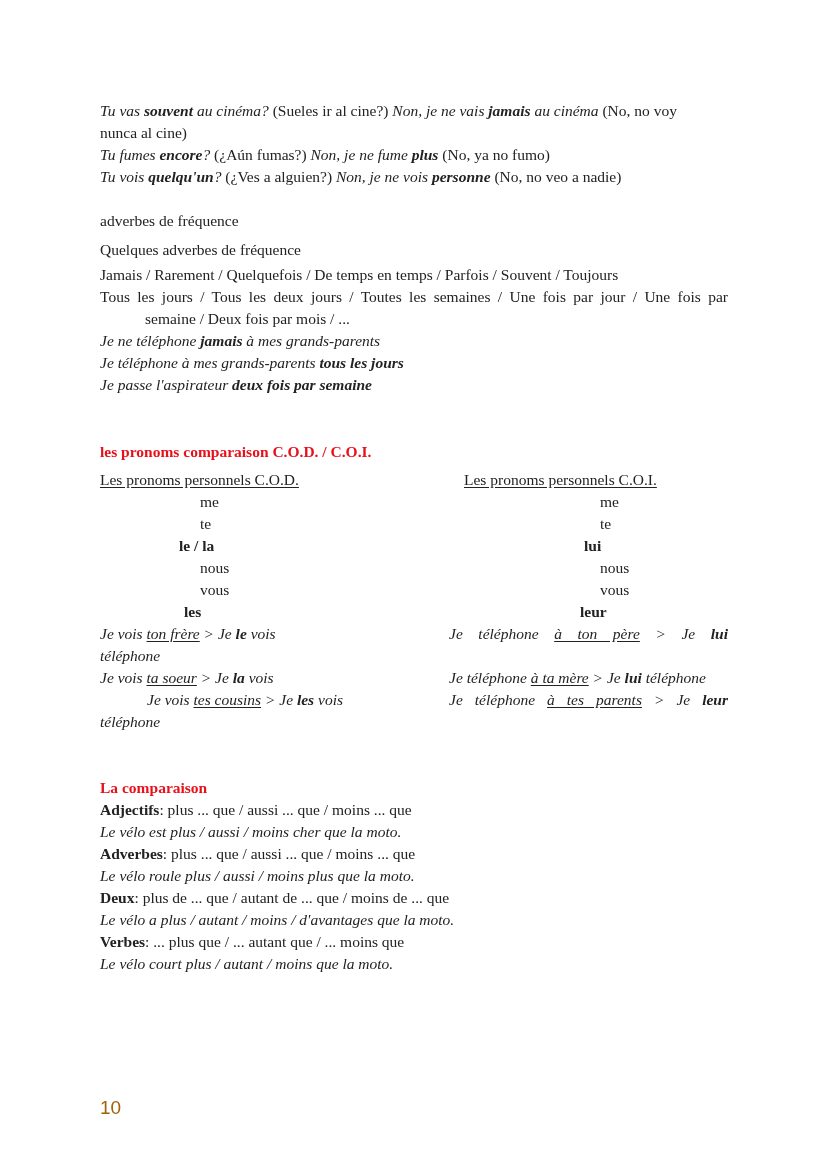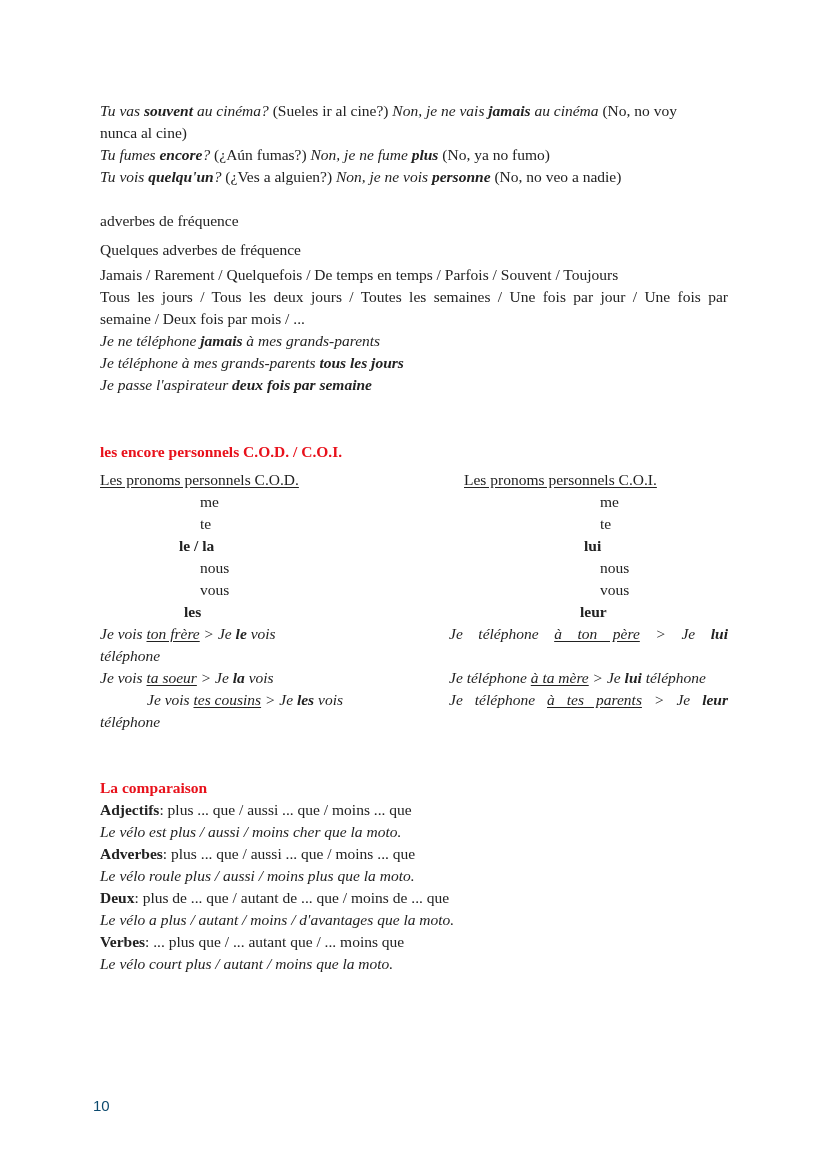--- a/index.html
+++ b/index.html
@@ -8,21 +8,21 @@
     font-family: "Liberation Serif", serif; font-size: 15.5px; color: #222222;
   }
   .page { position: absolute; left: 100px; top: 0; width: 628px; }
   .line { position: absolute; left: 0; white-space: nowrap; line-height: 22px; }
   i, .it { font-style: italic; }
   b { font-weight: bold; }
   u { text-decoration: underline; text-underline-offset: 2px; }
   .red { color: #e8111b; font-weight: bold; }
   .abs { position: absolute; white-space: nowrap; line-height: 22px; }
   .just { text-align: justify; text-align-last: justify; }
-  .pagenum { position: absolute; left: 93px; top: 1097px; font-family: "Liberation Sans", sans-serif; font-size: 15px; color: #0c4a6e; }
+  .pagenum { position: absolute; left: 100px; top: 1097px; font-family: "Liberation Sans", sans-serif; font-size: 19px; color: #a16207; }
 </style>
 </head>
 <body>
 
 <div class="page">
 
   <div class="line" style="top:100px;">
     <i><span>Tu vas </span><b>souvent</b><span> au cinéma?</span></i><span> (Sueles ir al cine?) </span><i><span>Non, je ne vais </span><b>jamais</b><span> au cinéma</span></i><span> (No, no voy</span>
   </div>
   <div class="line" style="top:122px;">nunca al cine)</div>
@@ -30,32 +30,32 @@
     <i><span>Tu fumes </span><b>encore</b><span>?</span></i><span> (¿Aún fumas?) </span><i><span>Non, je ne fume </span><b>plus</b></i><span> (No, ya no fumo)</span>
   </div>
   <div class="line" style="top:166px;">
     <i><span>Tu vois </span><b>quelqu'un</b><span>?</span></i><span> (¿Ves a alguien?) </span><i><span>Non, je ne vois </span><b>personne</b></i><span> (No, no veo a  nadie)</span>
   </div>
 
   <div class="line" style="top:210px;">adverbes de fréquence</div>
   <div class="line" style="top:239px;">Quelques adverbes de fréquence</div>
   <div class="line" style="top:264px;">Jamais / Rarement / Quelquefois / De temps en temps / Parfois / Souvent / Toujours</div>
   <div class="line just" style="top:286px; width:628px;">Tous les jours / Tous les deux jours / Toutes les semaines / Une fois par jour / Une fois par</div>
-  <div class="line" style="top:308px;">semaine / Deux fois par mois / ...</div>
+  <div class="line" style="top:308px;margin-left:45px;">semaine / Deux fois par mois / ...</div>
   <div class="line" style="top:330px;">
     <i><span>Je ne téléphone </span><b>jamais</b><span> à mes grands-parents</span></i>
   </div>
   <div class="line" style="top:352px;">
     <i><span>Je téléphone à mes grands-parents </span><b>tous les jours</b></i>
   </div>
   <div class="line" style="top:374px;">
     <i><span>Je passe l'aspirateur </span><b>deux fois par semaine</b></i>
   </div>
 
-  <div class="line red" style="top:441px;">les encore personnels C.O.D. / C.O.I.</div>
+  <div class="line red" style="top:441px;">les pronoms comparaison C.O.D. / C.O.I.</div>
 
   <div class="abs" style="top:469px; left:0;"><u>Les pronoms personnels C.O.D.</u></div>
   <div class="abs" style="top:491px; left:100px;">me</div>
   <div class="abs" style="top:513px; left:100px;">te</div>
   <div class="abs" style="top:535px; left:79px; font-weight:bold;">le / la</div>
   <div class="abs" style="top:557px; left:100px;">nous</div>
   <div class="abs" style="top:579px; left:100px;">vous</div>
   <div class="abs" style="top:601px; left:84px; font-weight:bold;">les</div>
 
   <div class="abs" style="top:623px; left:0;">

